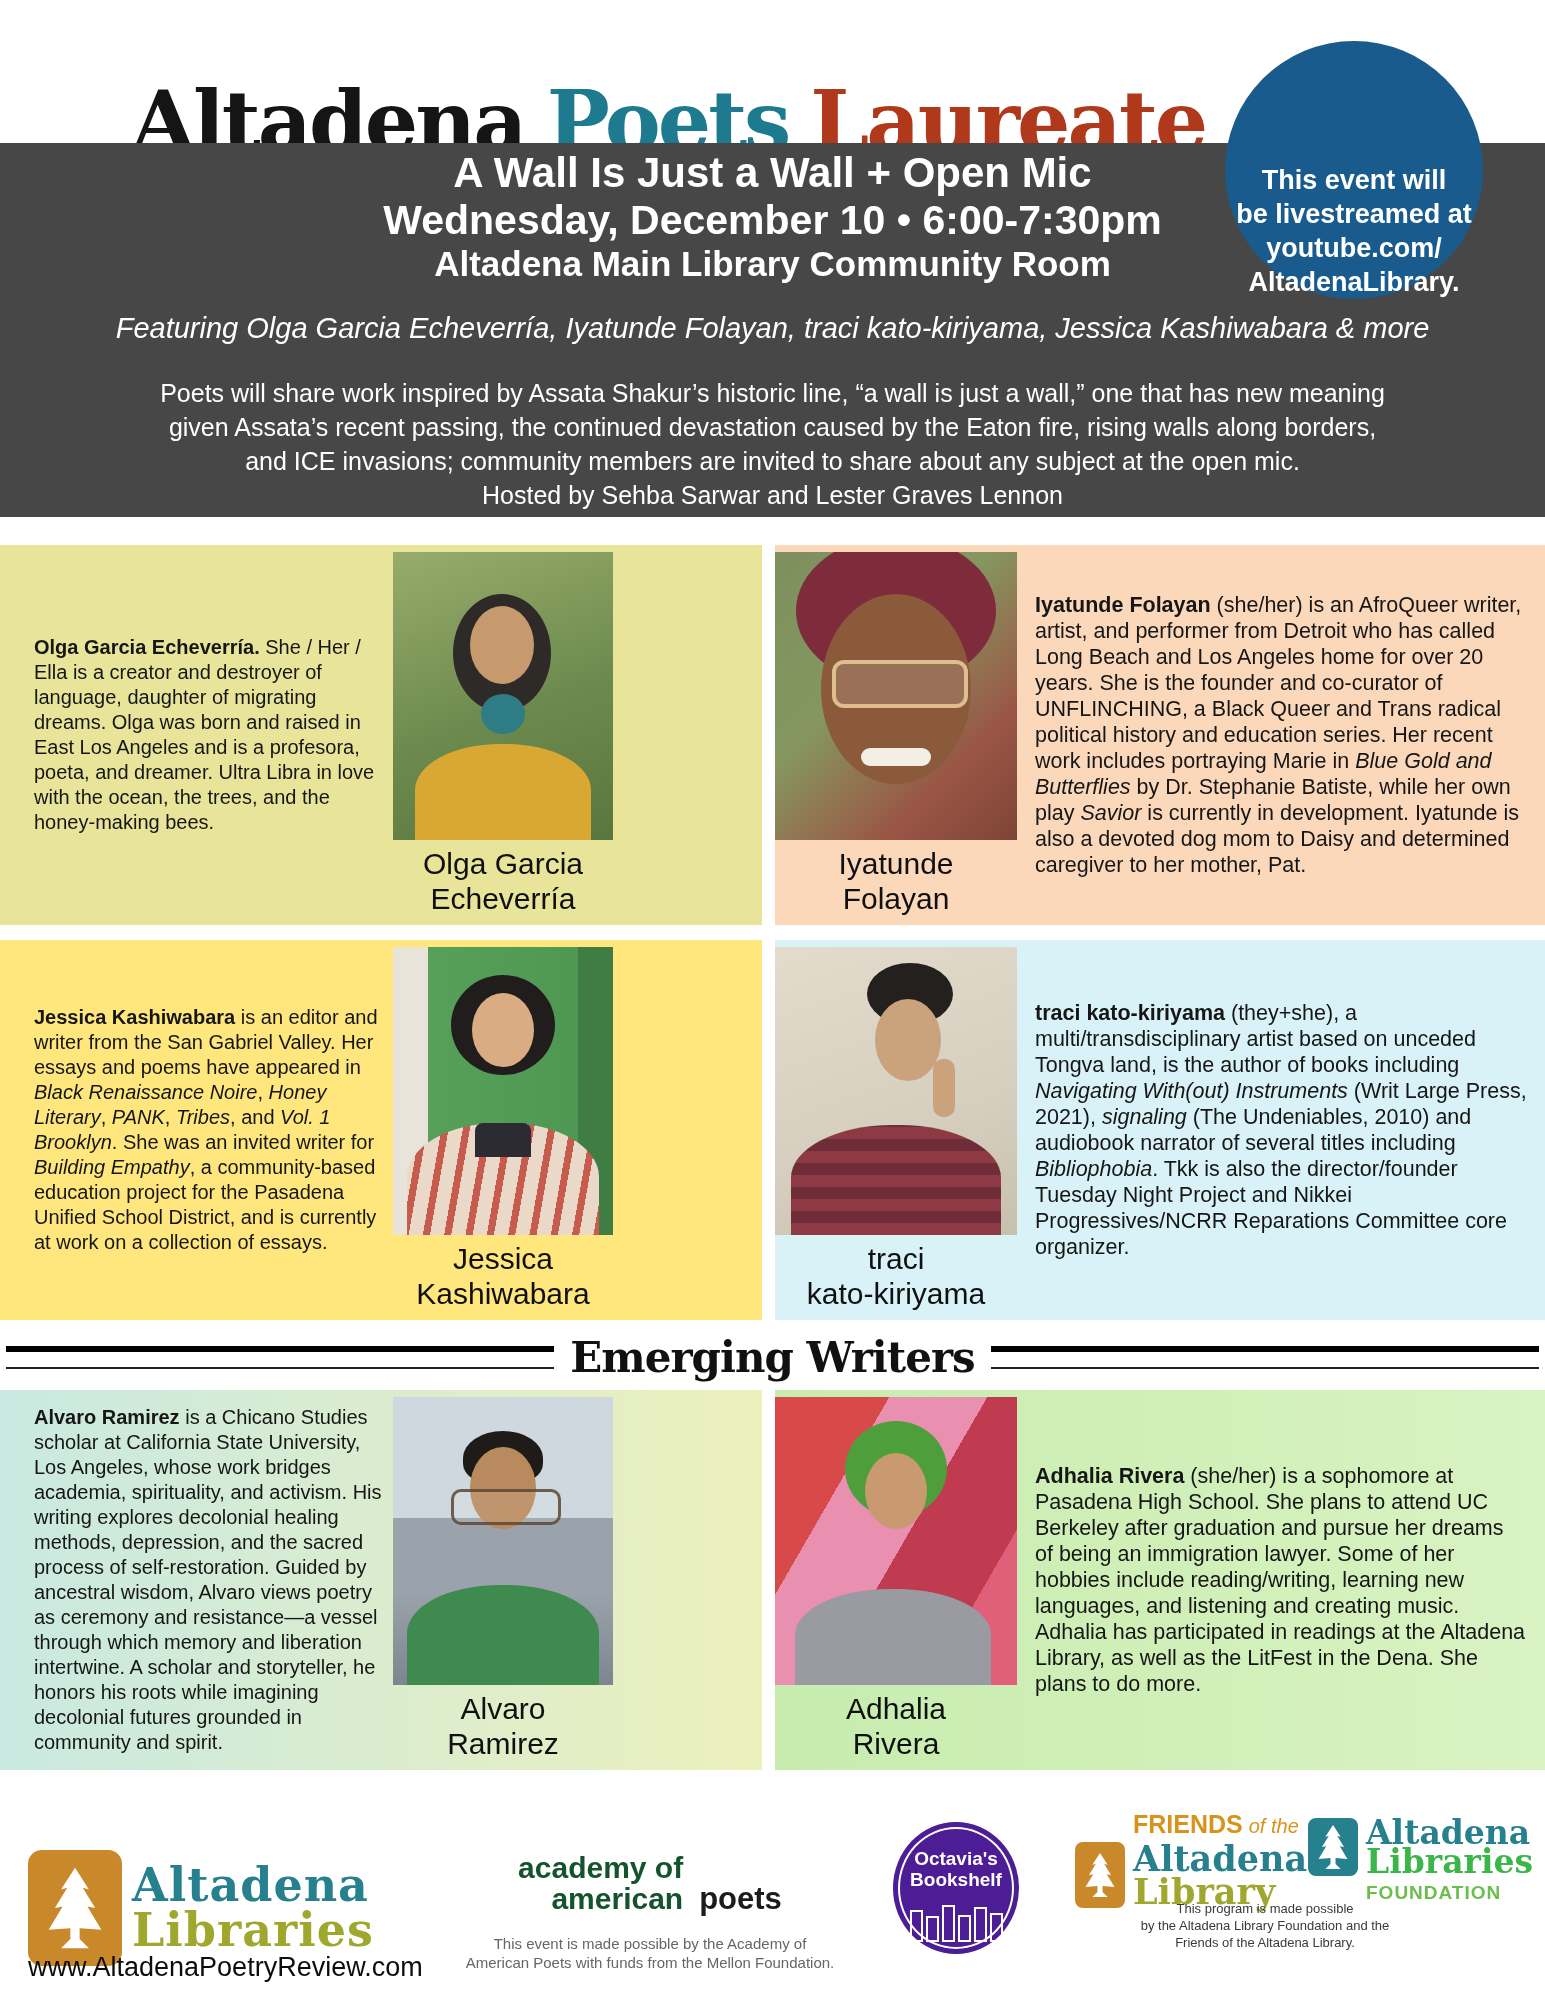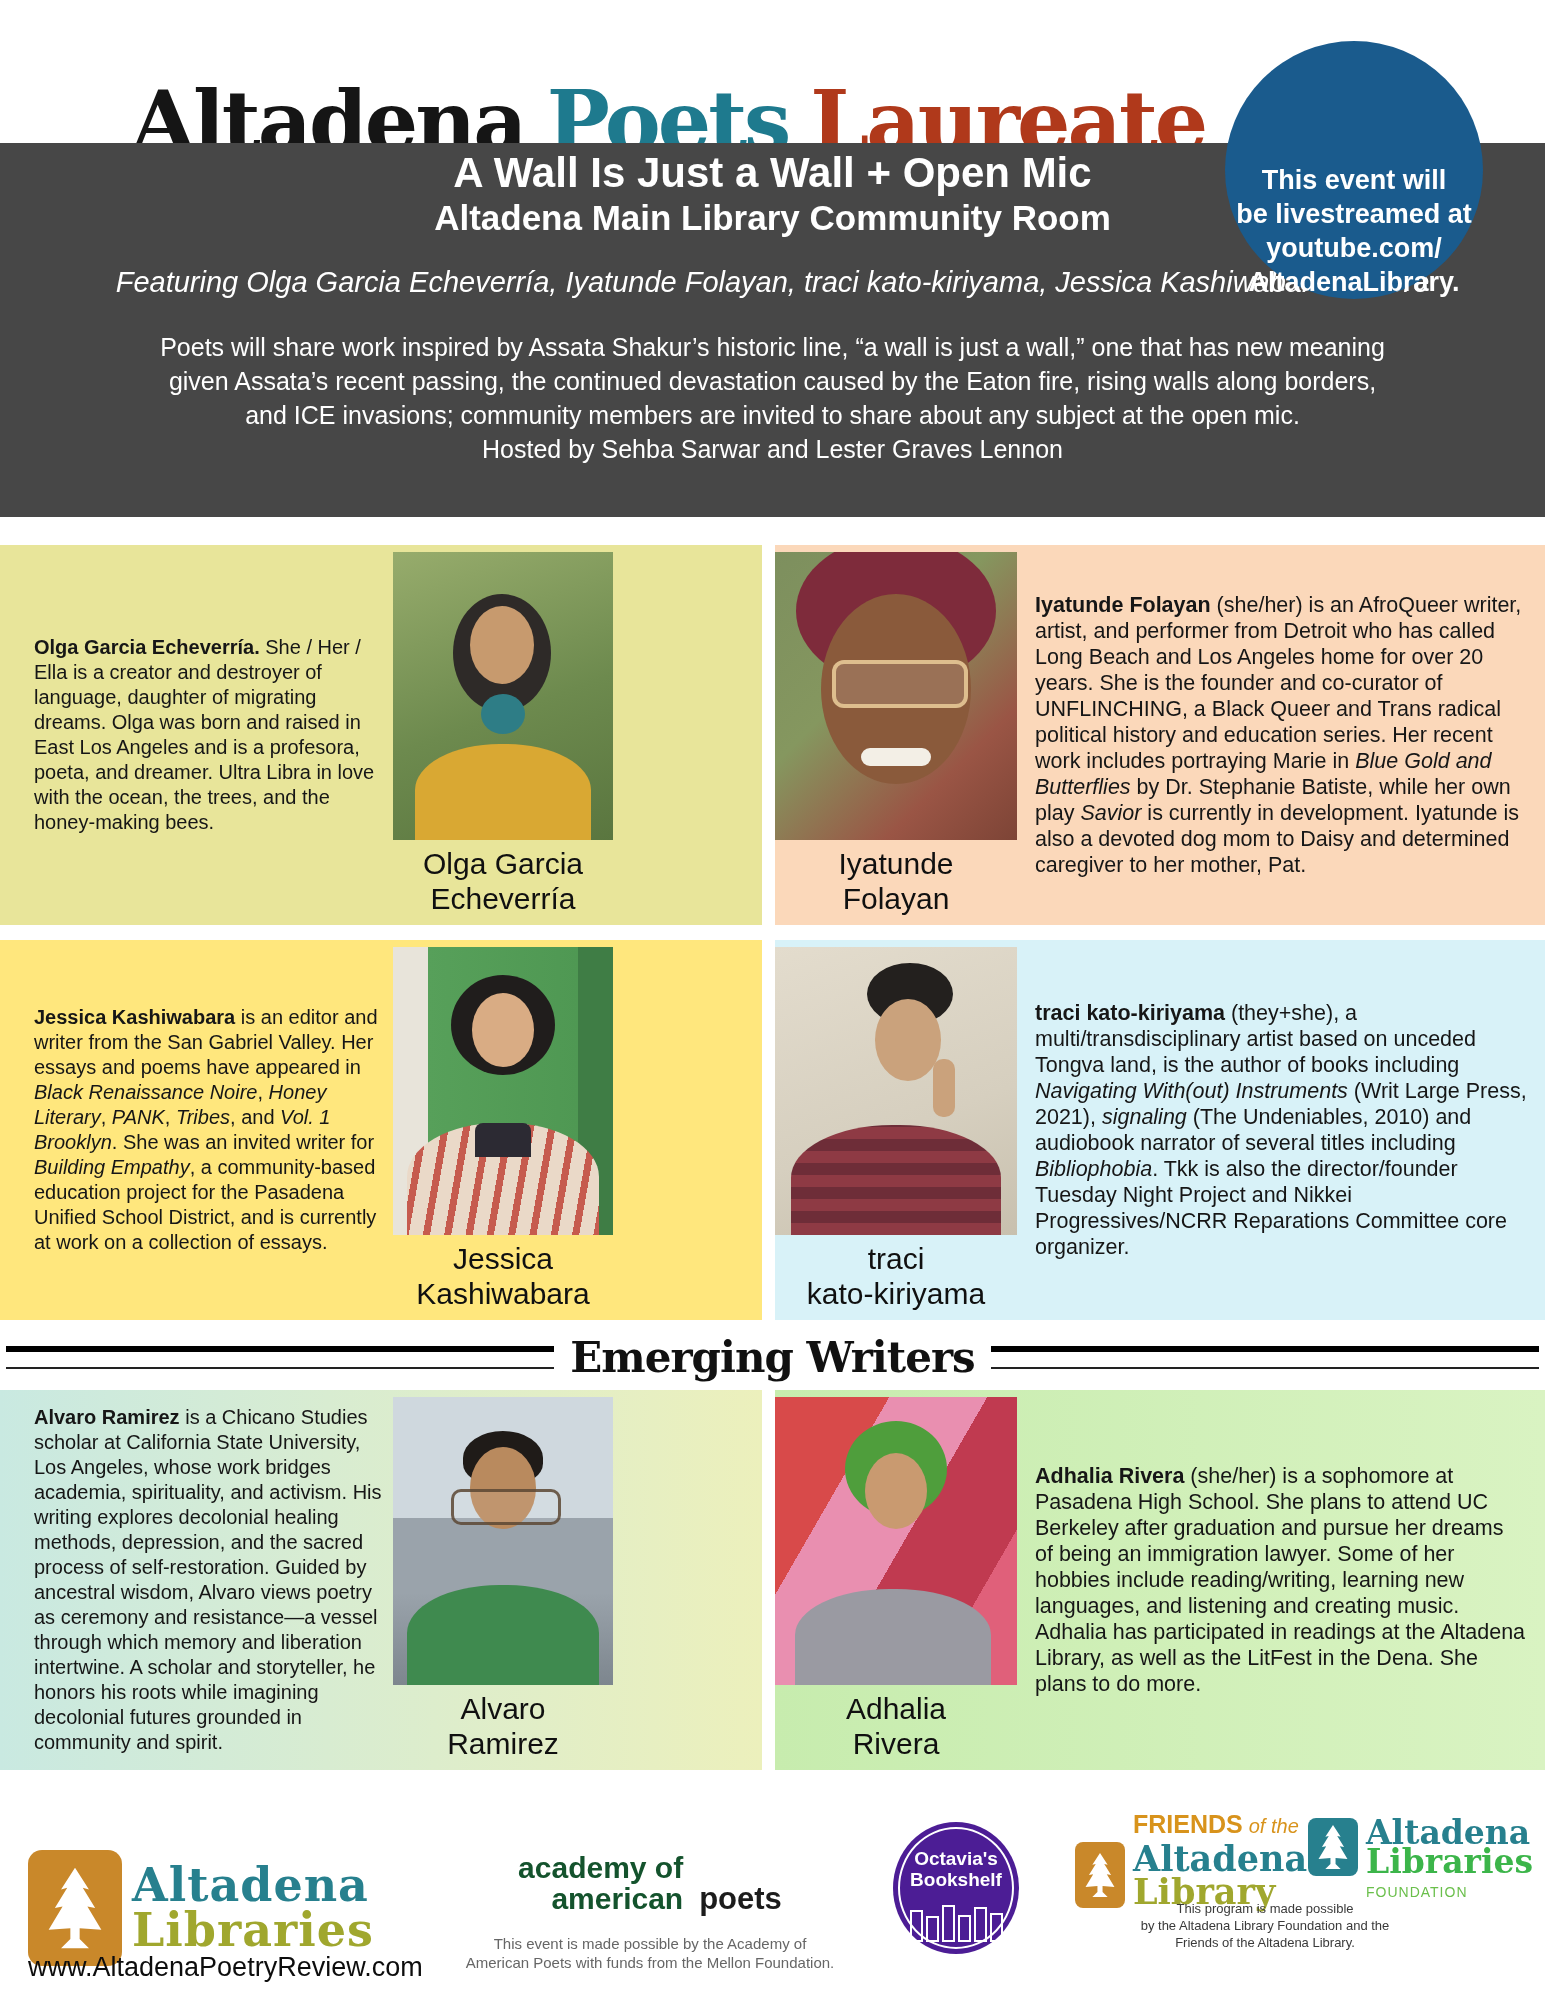--- a/index.html
+++ b/index.html
@@ -142,21 +142,21 @@
   .fr-words{margin-left:8px;font-size:35px;line-height:33px;}
   .fr-words .w1{color:var(--logo-teal,#27808e);}
   .fr-words .w2{color:var(--logo-olive,#a0a72e);}
 
   .foundation{position:absolute;left:1308px;top:48px;display:flex;align-items:flex-start;}
   .foundation .tree-box{width:50px;height:58px;background:var(--logo-teal,#27808e);border-radius:8px;}
   .foundation .tree-box svg{width:34px;height:46px;}
   .fo-words{margin-left:8px;font-size:33px;line-height:29px;}
   .fo-words .w1{color:var(--logo-teal,#27808e);}
   .fo-words .w2{color:var(--foundation-green,#3cb54a);}
-  .fo-words .w3{font-family:"Liberation Sans", sans-serif;font-weight:normal;font-size:14px;
+  .fo-words .w3{font-family:"Liberation Sans", sans-serif;font-weight:bold;font-size:19px;
                 letter-spacing:1px;color:var(--foundation-bright,#6abf4b);margin-top:2px;}
   .found-cap{position:absolute;left:1100px;top:130px;width:330px;text-align:center;
              font-size:13px;line-height:17px;color:#3a3a3a;}
 </style>
 </head>
 <body>
 
 <div class="page">
 
   <h1 class="title"><span class="tpart" style="color: rgb(21, 21, 21);">Altadena</span><span class="tpart" style="color: rgb(30, 122, 142);">Poets</span><span class="tpart" style="color: rgb(176, 57, 27);">Laureate</span></h1>
@@ -164,20 +164,21 @@
     <div class="circle-text">
         <div>This event will</div>
         <div>be livestreamed at</div>
         <div>youtube.com/</div>
         <div>AltadenaLibrary.</div>
       </div>
   </div>
 
   <section class="banner">
     <div class="b1">A Wall Is Just a Wall + Open Mic</div>
+    <div class="b2">Wednesday, December 10  •  6:00-7:30pm</div>
     <div class="b3">Altadena Main Library Community Room</div>
     <div class="feat">Featuring Olga Garcia Echeverría, Iyatunde Folayan, traci kato-kiriyama, Jessica Kashiwabara &amp; more</div>
     <div class="desc">
         <div>Poets will share work inspired by Assata Shakur’s historic line, “a wall is just a wall,” one that has new meaning</div>
         <div>given Assata’s recent passing, the continued devastation caused by the Eaton fire, rising walls along borders,</div>
         <div>and ICE invasions; community members are invited to share about any subject at the open mic.</div>
       </div>
     <div class="hosted">Hosted by Sehba Sarwar and Lester Graves Lennon</div>
   </section>
 

